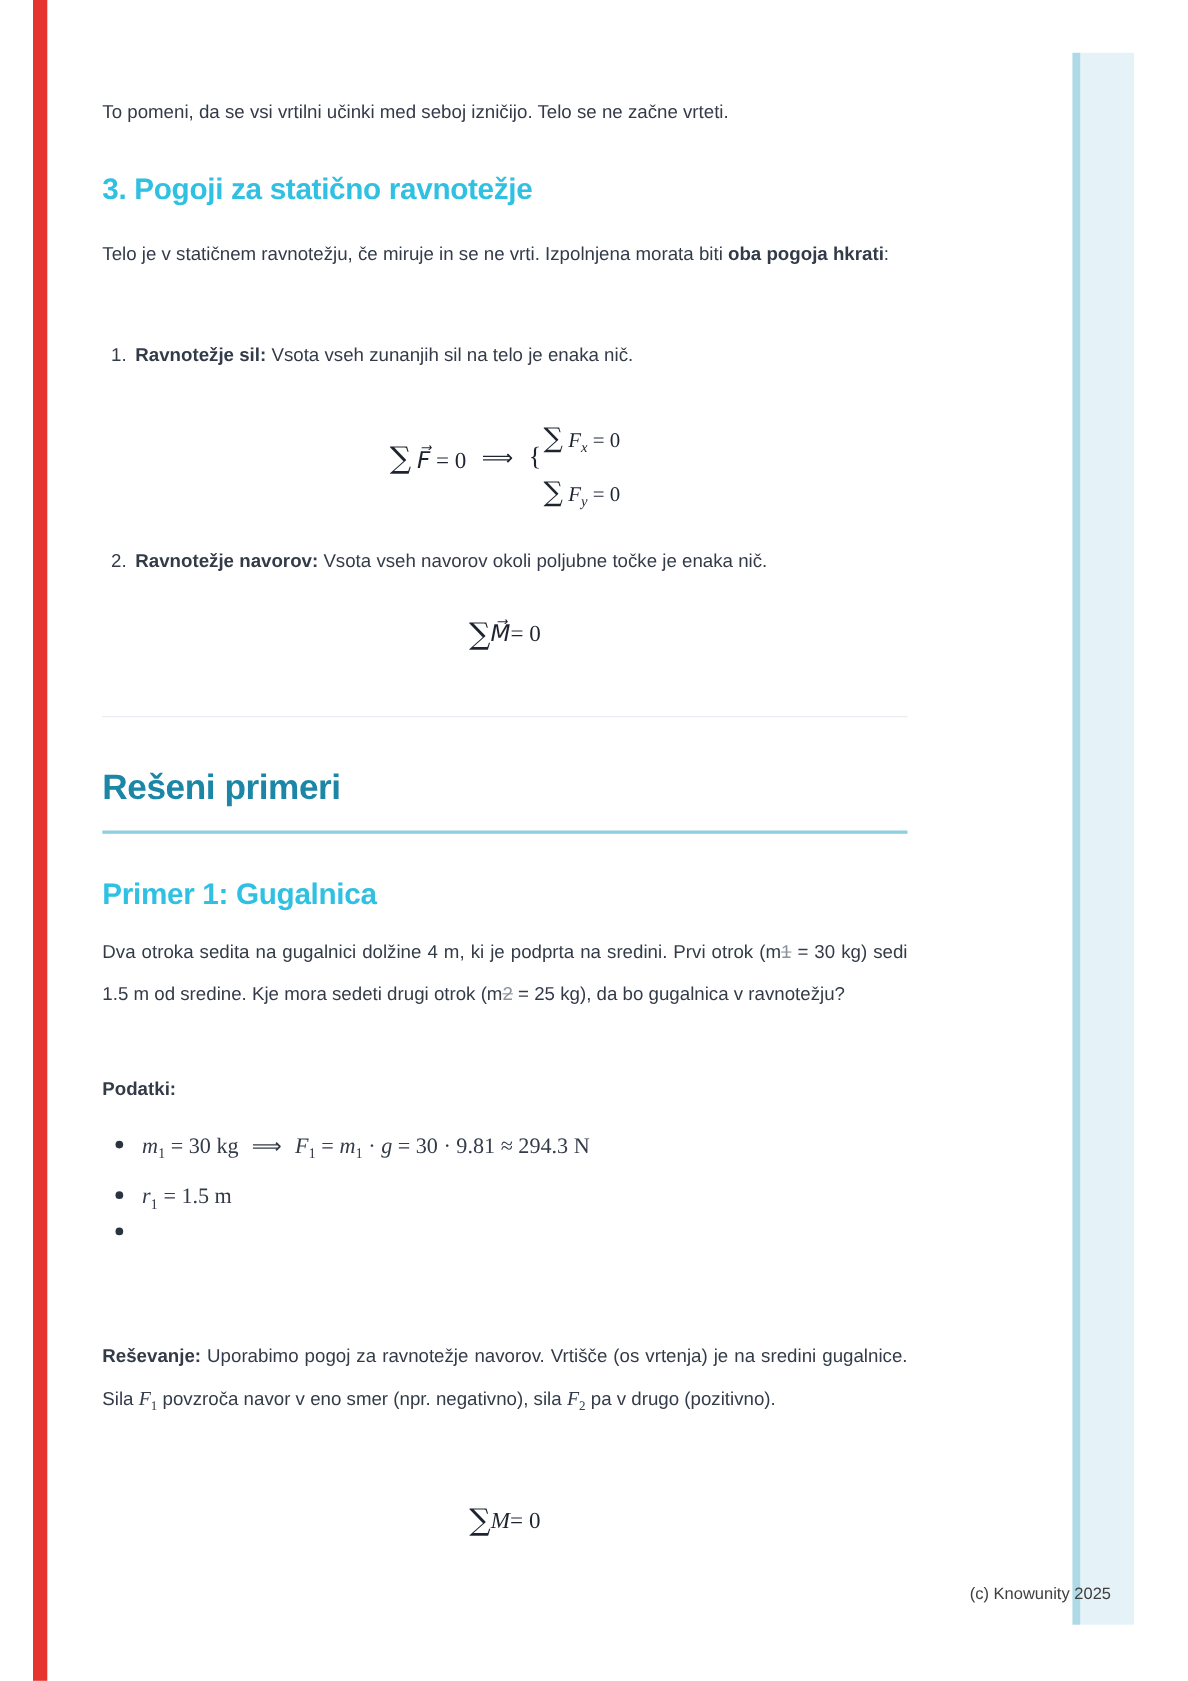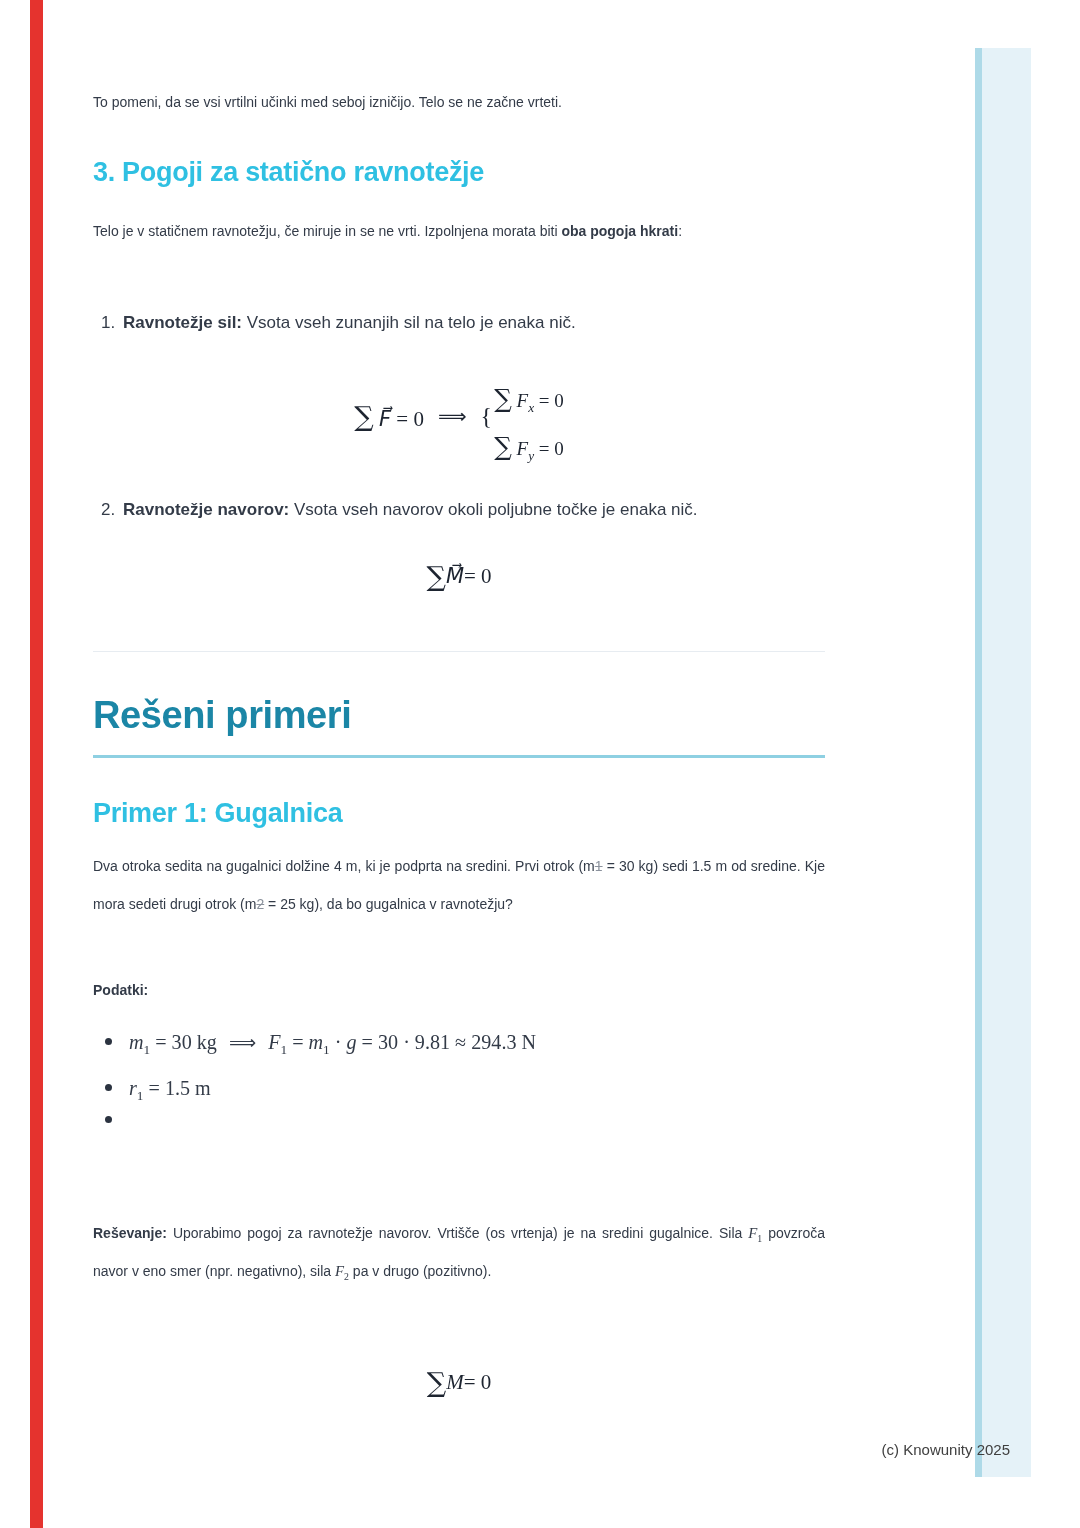--- a/index.html
+++ b/index.html
@@ -8,25 +8,25 @@
     font-family:"Liberation Sans",sans-serif;color:#333b48;
     -webkit-font-smoothing:antialiased;
   }
   .abs{position:absolute;}
   
   .left-accent{left:30px;top:0;width:13px;height:1528px;background:#e5332e;}
   .right-stripe{left:975px;top:48px;width:49px;height:1429px;background:#e5f2f8;border-left:7px solid #aedae8;}
   
   .col{left:93px;width:732px;}
   p{margin:0;}
-  .body-text{font-size:14px;line-height:38px;}
+  .body-text{font-size:17px;line-height:38px;}
   .single{line-height:24px;}
   .just{text-align:justify;}
   .h2{font-size:27px;line-height:32px;font-weight:700;color:#2fc0e2;letter-spacing:-0.3px;}
-  .h1{font-size:38px;line-height:42px;font-weight:700;color:#1b86a6;letter-spacing:-0.4px;}
+  .h1{font-size:32px;line-height:42px;font-weight:700;color:#1b86a6;letter-spacing:-0.4px;}
   .rule{height:1px;background:#e7ecf1;}
   .underline-bar{height:3px;background:#8ed0e2;}
   .bold-label{font-weight:700;}
   
   .oli{display:flex;font-size:17px;line-height:26px;}
   .oli .num{width:30px;flex:0 0 30px;text-align:left;padding-left:8px;box-sizing:border-box;}
   
   .ul{left:93px;width:732px;}
   .li{display:flex;align-items:baseline;margin-bottom:17px;font-size:19px;line-height:29px;}
   .li .dot{flex:0 0 auto;width:7px;height:7px;border-radius:50%;background:#2b3340;margin:0 17px 0 12px;position:relative;top:-4px;}

